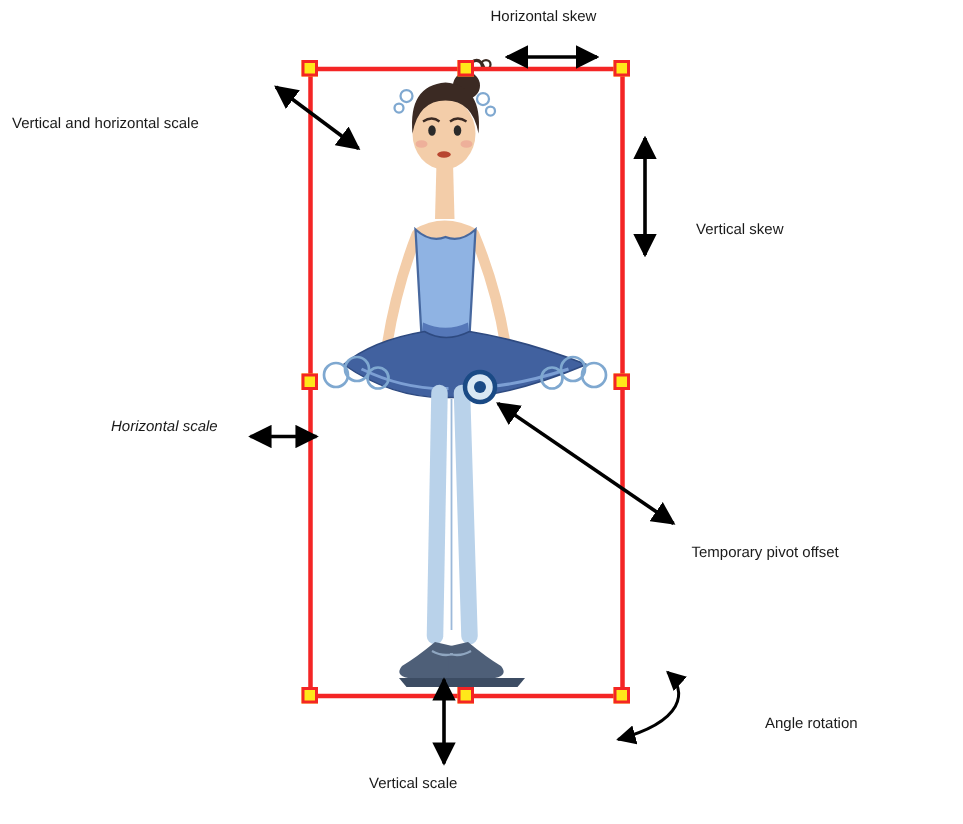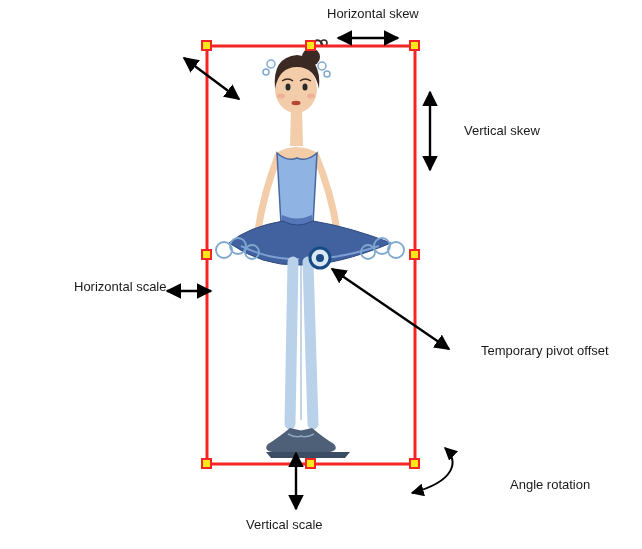--- a/index.html
+++ b/index.html
@@ -2,34 +2,34 @@
 <html><head>
 <meta charset="utf-8">
 <style>
   html,body{margin:0;padding:0;background:#fff;}
   .stage{
     position:relative;width:642px;height:549px;background:#ffffff;
     font-family:"Liberation Sans", sans-serif;overflow:hidden;
   }
   .scene{position:absolute;left:0;top:0;z-index:1;}
   .lbl{
-    position:absolute;font-size:13px;color:#1a1a1a;white-space:nowrap;z-index:4;
+    position:absolute;font-size:10px;color:#1a1a1a;white-space:nowrap;z-index:4;
   }
   .handle{
     position:absolute;width:7px;height:7px;background:#ffe81a;
     border:2px solid #f42525;box-sizing:content-box;z-index:3;
   }
   .h-tl{left:201px;top:40px;}  .h-tm{left:305px;top:40px;}  .h-tr{left:409px;top:40px;}
   .h-lm{left:201px;top:249px;} .h-rm{left:409px;top:249px;}
   .h-bl{left:201px;top:458px;} .h-bm{left:305px;top:458px;} .h-br{left:409px;top:458px;}
   .l-hskew{left:327px;top:6px;}
   .l-vhscale{left:8px;top:77px;}
-  .l-vskew{left:464px;top:123px;}
-  .l-hscale{left:74px;top:279px;}
-  .l-pivot{left:461px;top:343px;margin-left:20px;}
+  .l-vskew{left:464px;top:148px;}
+  .l-hscale{left:74px;top:279px;font-style:italic;}
+  .l-pivot{left:461px;top:363px;}
   .l-rot{left:462px;top:477px;margin-left:48px;}
   .l-vscale{left:230px;top:517px;margin-left:16px;}
 </style>
 </head>
 <body>
 
 <div class="stage">
 
   <svg class="scene" width="642" height="549" viewBox="0 0 642 549">
     <defs>
@@ -119,19 +119,20 @@
   <div class="handle h-tl"></div>
   <div class="handle h-tm"></div>
   <div class="handle h-tr"></div>
   <div class="handle h-lm"></div>
   <div class="handle h-rm"></div>
   <div class="handle h-bl"></div>
   <div class="handle h-bm"></div>
   <div class="handle h-br"></div>
 
   <div class="lbl l-hskew">Horizontal skew</div>
+  <div class="lbl l-vhscale">Vertical and horizontal scale</div>
   <div class="lbl l-vskew">Vertical skew</div>
   <div class="lbl l-hscale">Horizontal scale</div>
   <div class="lbl l-pivot">Temporary pivot offset</div>
   <div class="lbl l-rot">Angle rotation</div>
   <div class="lbl l-vscale">Vertical scale</div>
 
 </div>
 
 </body></html>

